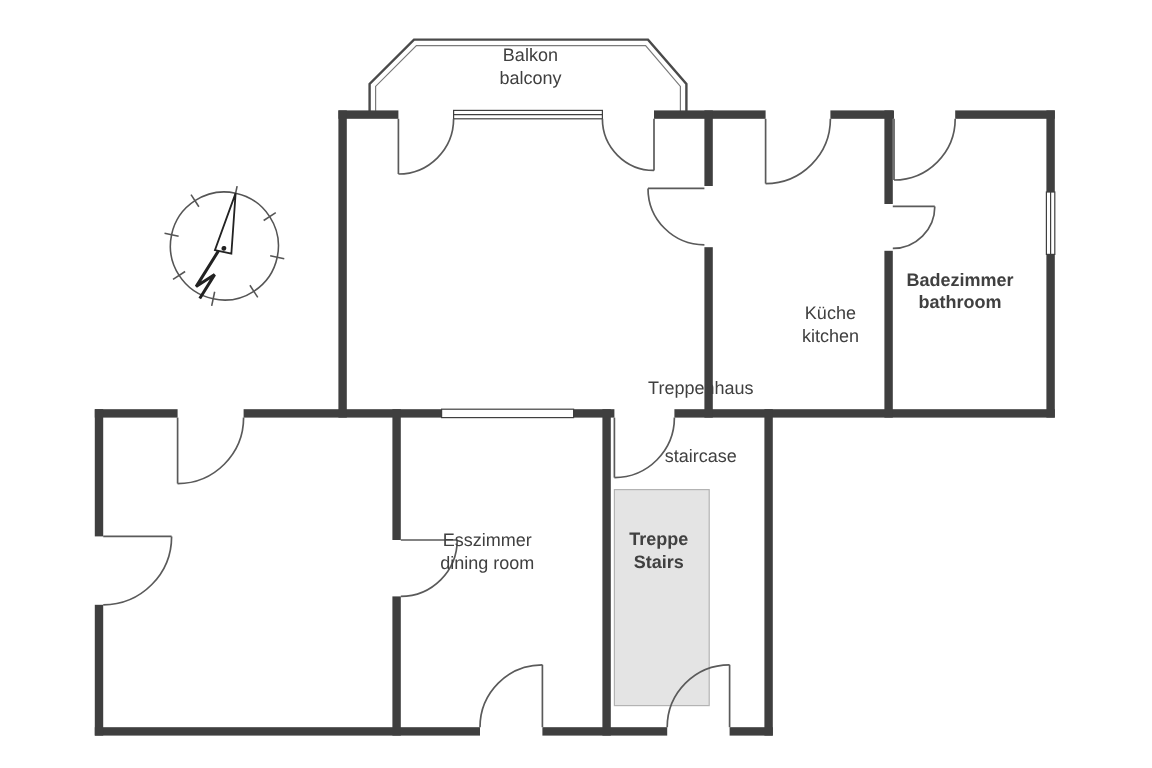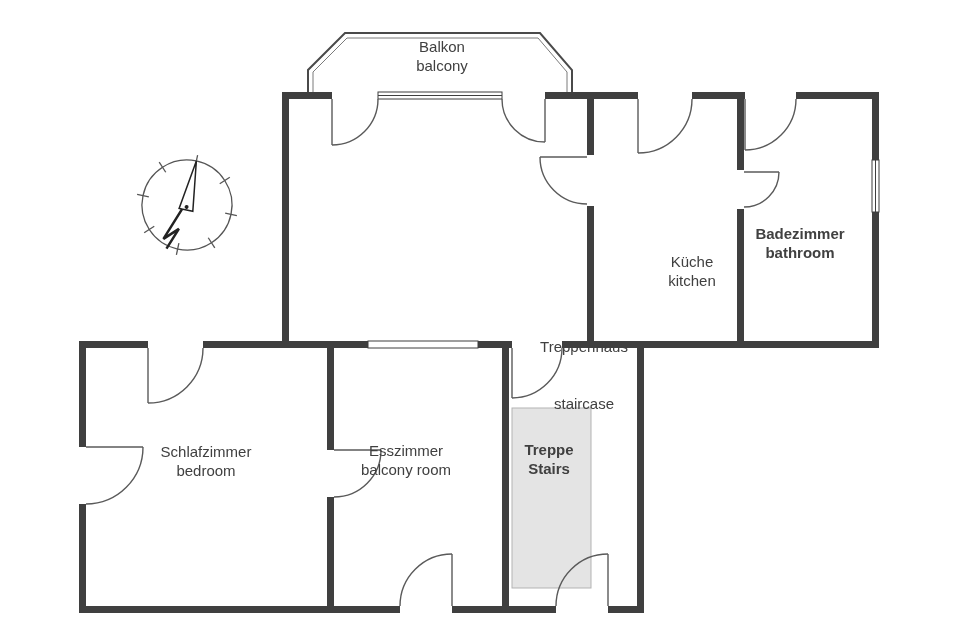--- a/index.html
+++ b/index.html
@@ -159,31 +159,27 @@
   <div class="room-label" style="left:692px; top:243px;margin-top:28px;">
     <span>Küche</span>
     <span>kitchen</span>
   </div>
 
   <div class="room-label" style="left:800px; top:243px;font-weight:bold;">
     <span>Badezimmer</span>
     <span>bathroom</span>
   </div>
 
-  <div class="room-label" style="left:206px; top:461px;">
-    <span>Schlafzimmer</span>
-    <span>bedroom</span>
-  </div>
 
   <div class="room-label" style="left:406px; top:460px;">
     <span>Esszimmer</span>
-    <span>balcony room</span>
+    <span>dining room</span>
   </div>
 
-  <div class="room-label" style="left:584px; top:375px;gap:38px;">
+  <div class="room-label" style="left:584px; top:352px;gap:38px;">
     <span>Treppenhaus</span>
     <span>staircase</span>
   </div>
 
   <div class="room-label" style="left:549px; top:459px;font-weight:bold;">
     <span>Treppe</span>
     <span>Stairs</span>
   </div>
 
 </div>

